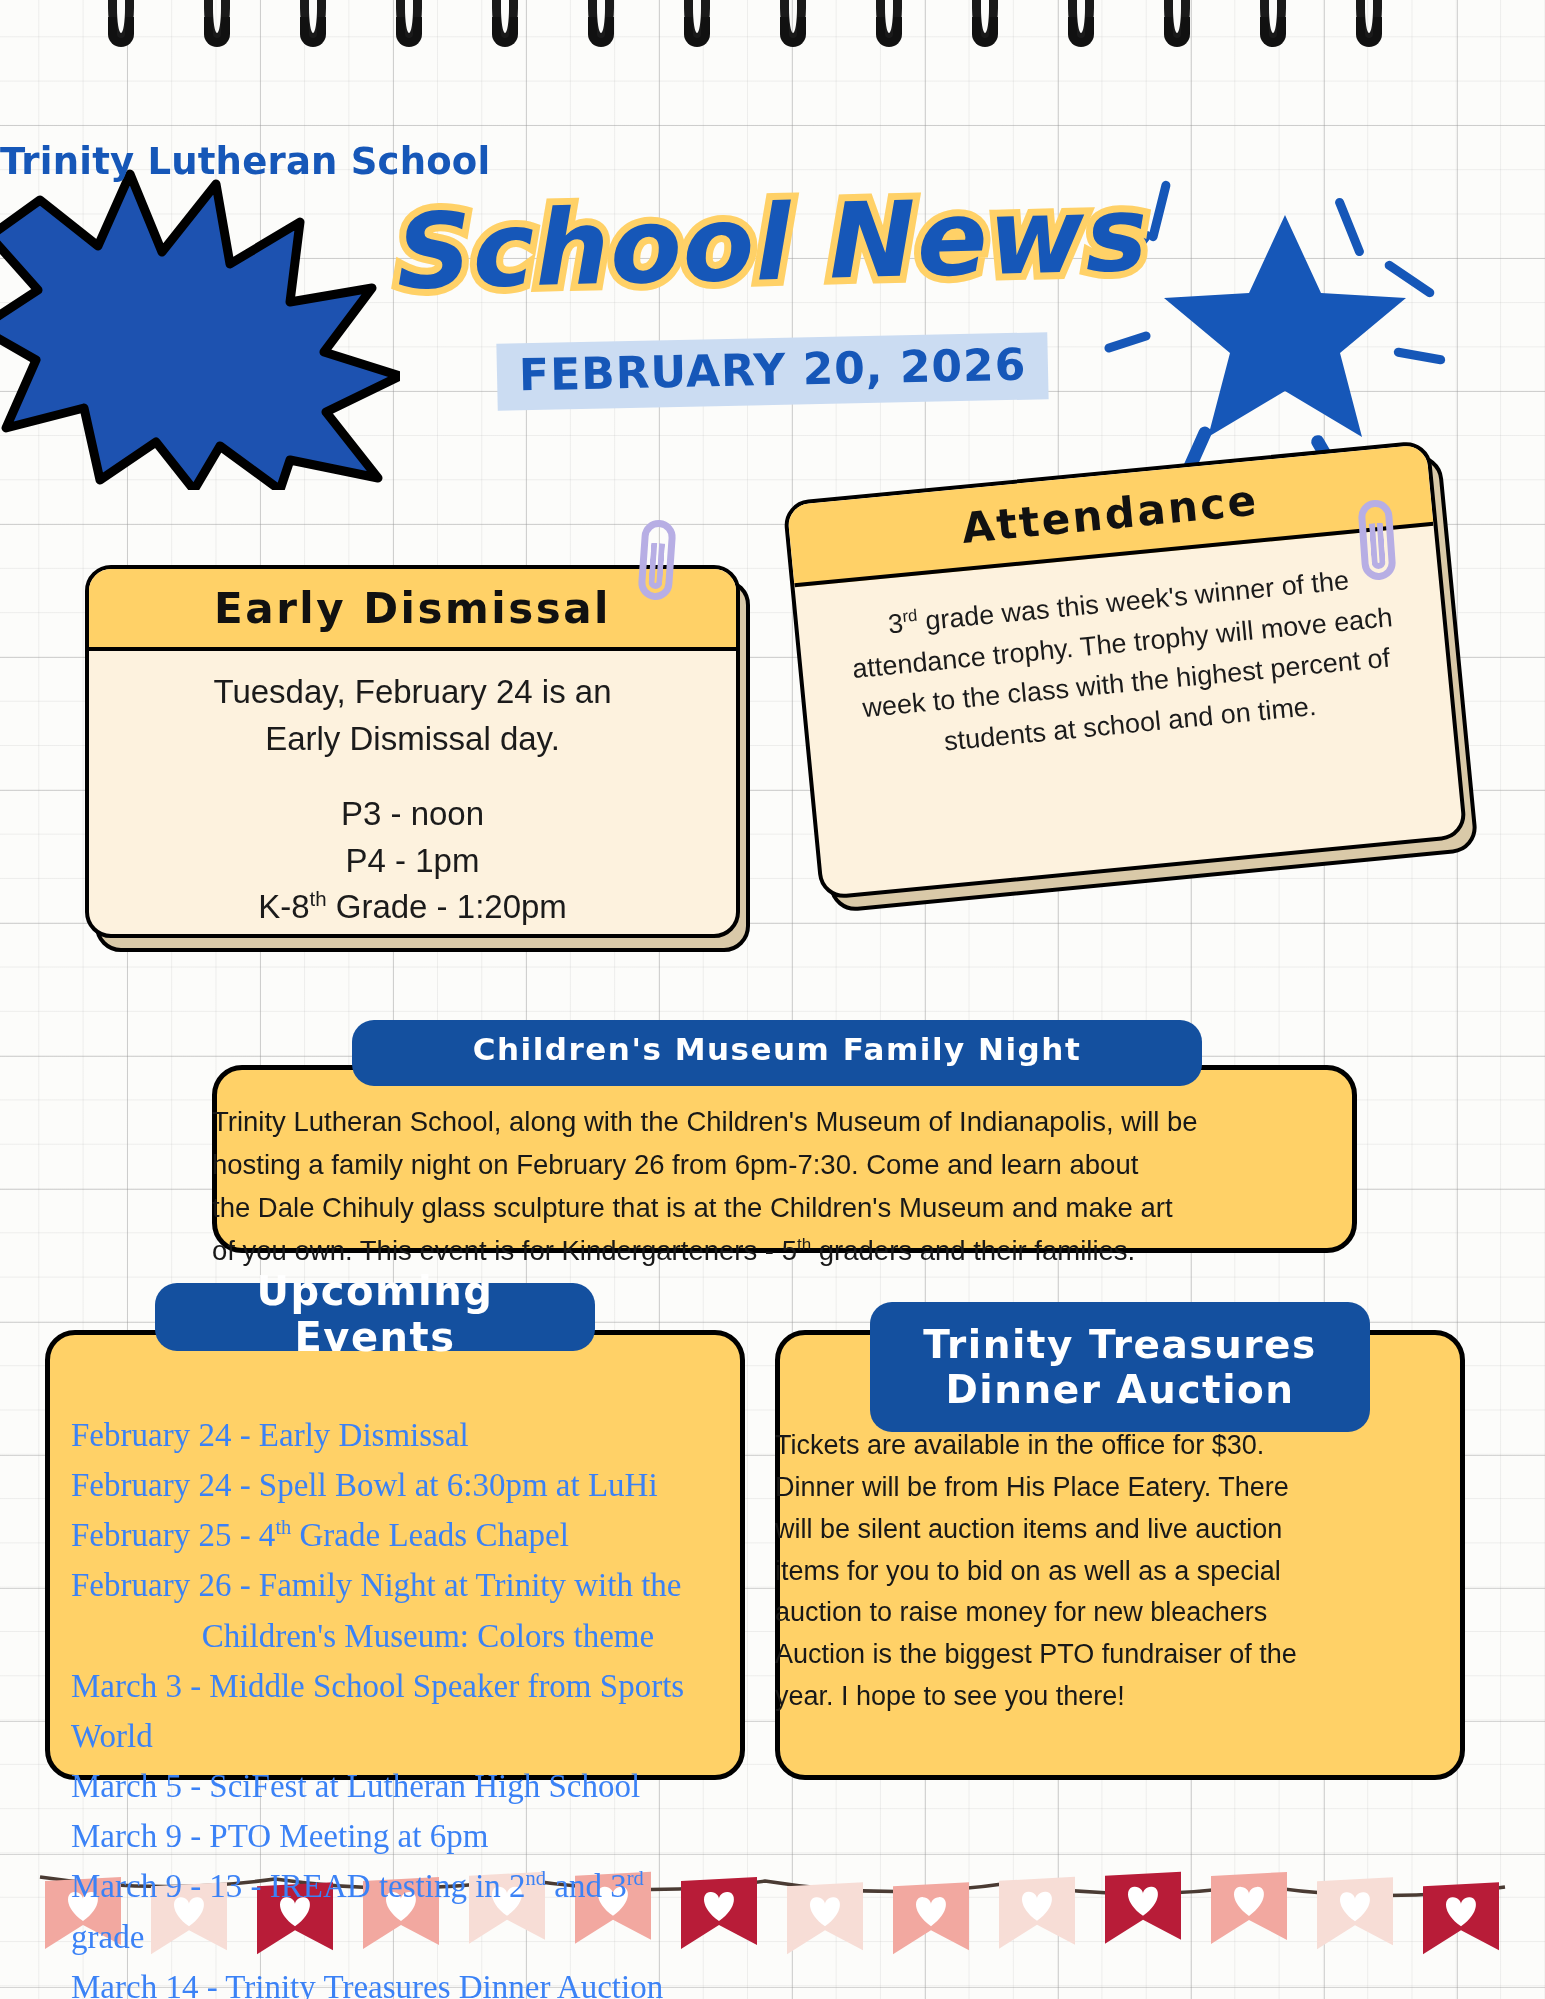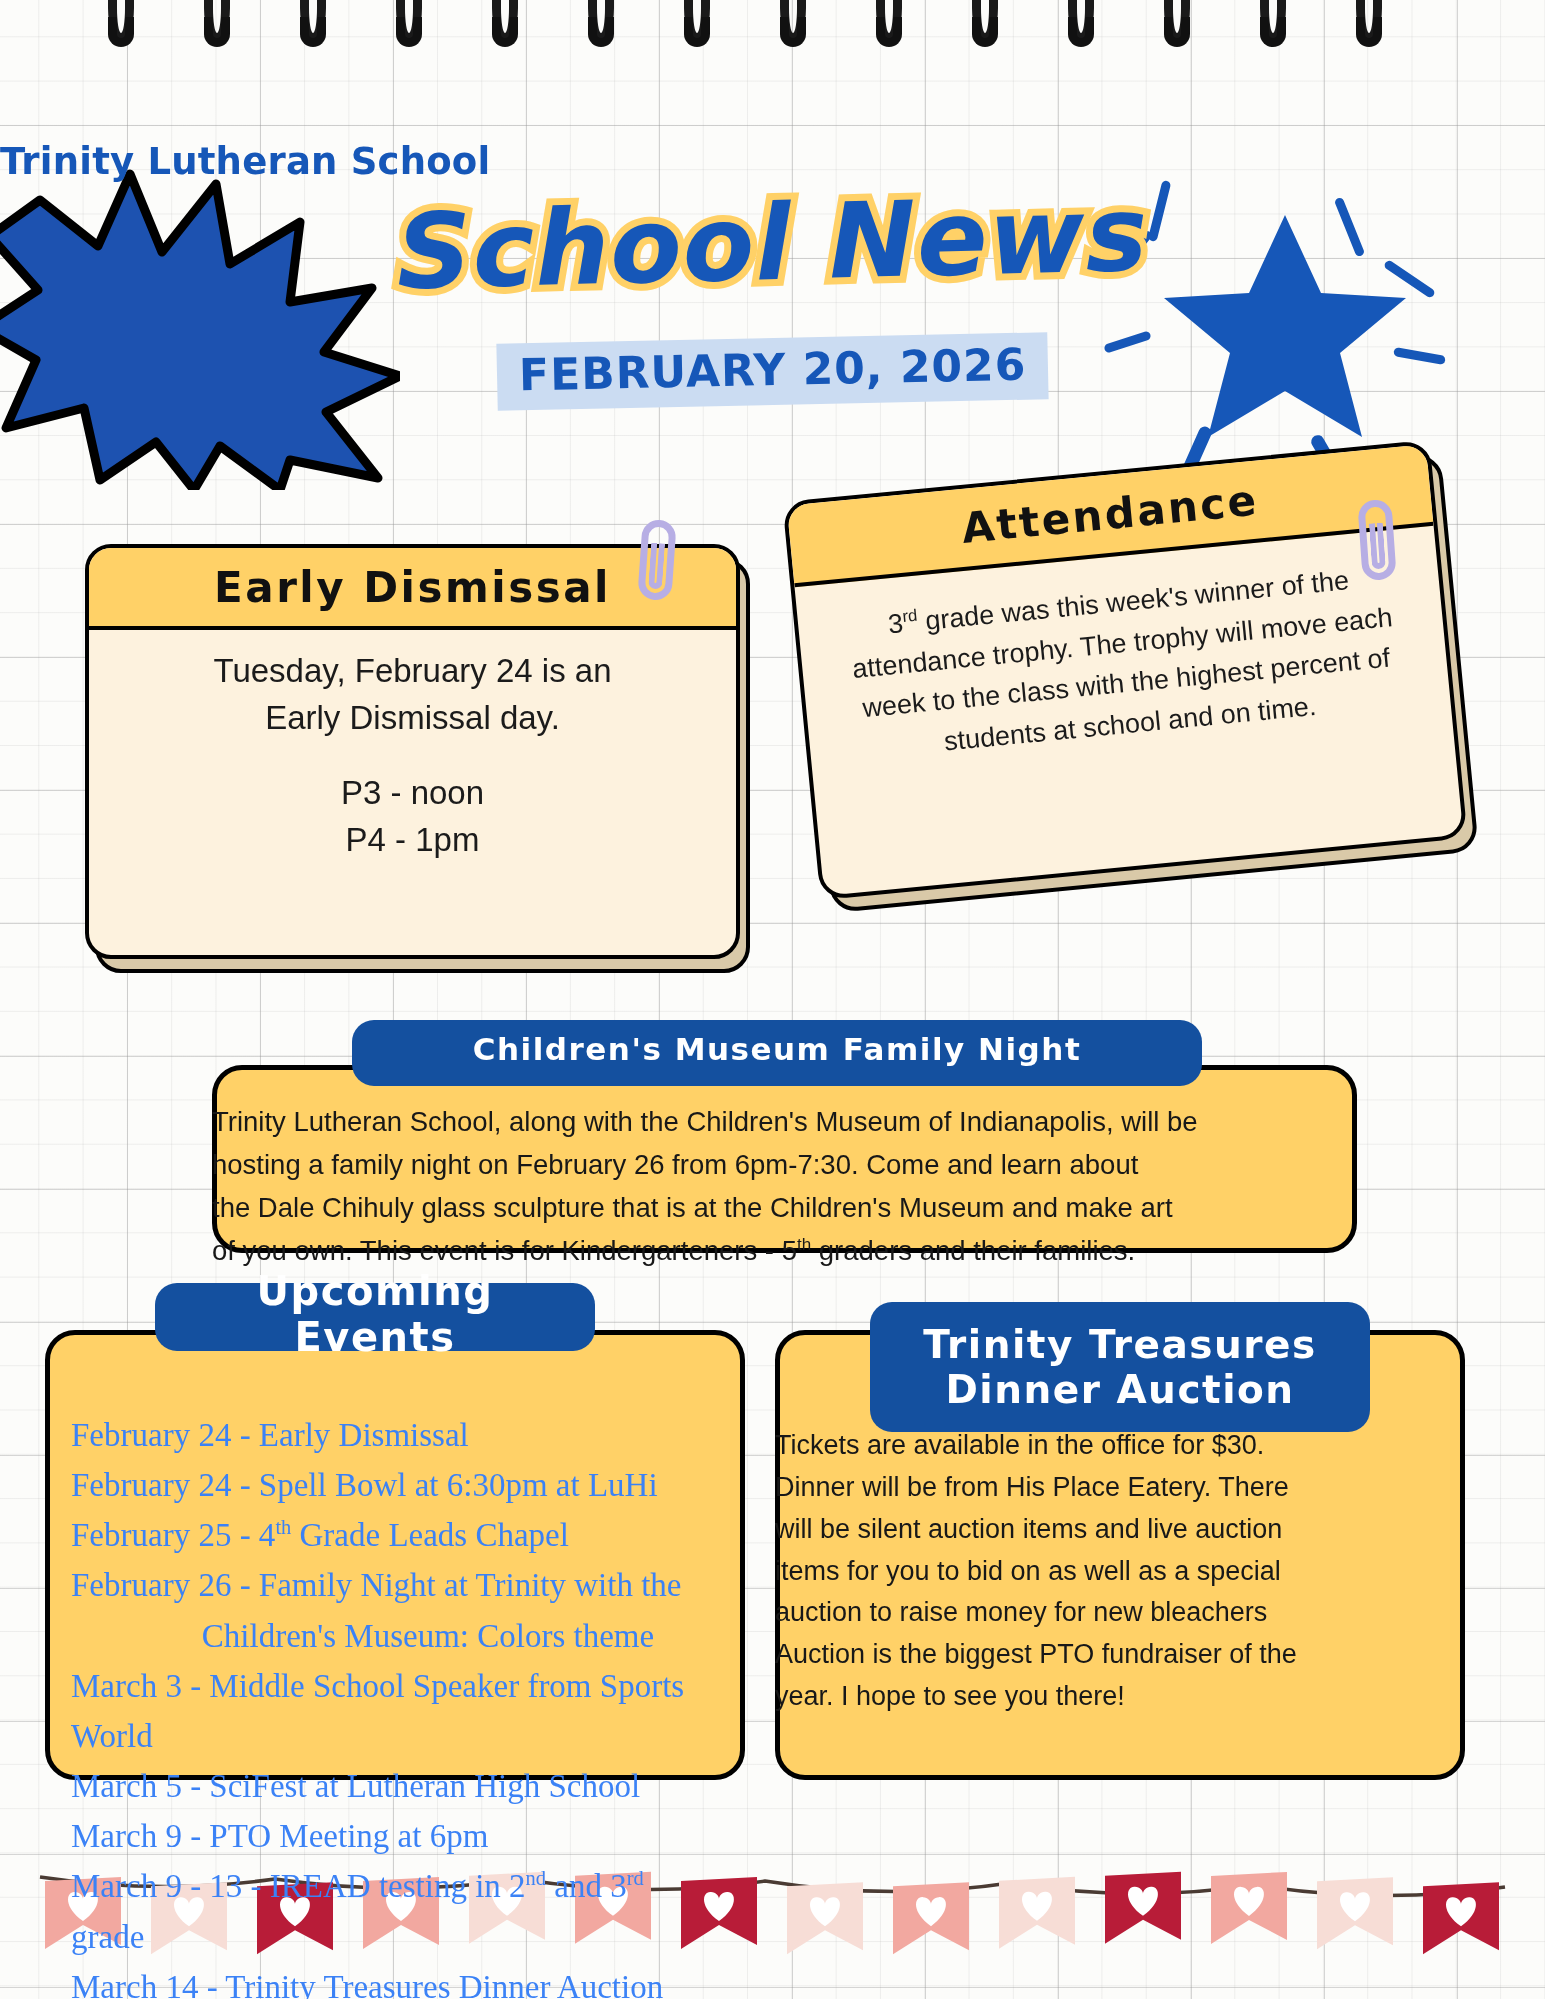--- a/index.html
+++ b/index.html
@@ -161,32 +161,33 @@
 <div class="sparkline" style="left:1123px;top:318px;width:9px;height:48px;transform:rotate(72deg);"></div>
 <div class="sparkline" style="left:1186px;top:424px;width:13px;height:74px;transform:rotate(24deg);border-radius:8px;"></div>
 <div class="sparkline" style="left:1323px;top:432px;width:13px;height:60px;transform:rotate(-30deg);border-radius:8px;"></div>
 
 <div id="schoolname">Trinity Lutheran School</div>
 <div id="bigtitle">School News</div>
 <div id="datewrap">
   <span id="datebanner">FEBRUARY 20, 2026</span>
 </div>
 
-<div class="note" id="card-early" style="left:85px;top:544px;width:655px;height:415px;">
+<div class="note" id="card-early" style="left:85px;top:565px;width:655px;height:373px;">
   <div class="note-shadow"></div>
   <div class="note-body">
     <div class="note-head" style="height:78px;">
       <span>Early Dismissal</span>
     </div>
     <div class="note-text">
       <div>Tuesday, February 24 is an</div>
       <div>Early Dismissal day.</div>
       <div style="height:28px;"></div>
       <div>P3 - noon</div>
       <div>P4 - 1pm</div>
+      <div><span>K-8</span><sup>th</sup><span> Grade - 1:20pm</span></div>
     </div>
   </div>
 </div>
 <div class="clip" style="left:640px;top:520px;transform:rotate(4deg);"></div>
 
 <div class="note" id="card-attend" style="left:800px;top:470px;width:650px;height:400px;transform:rotate(-5.5deg);">
   <div class="note-shadow"></div>
   <div class="note-body">
     <div class="note-head" style="height:78px;">
       <span>Attendance</span>

